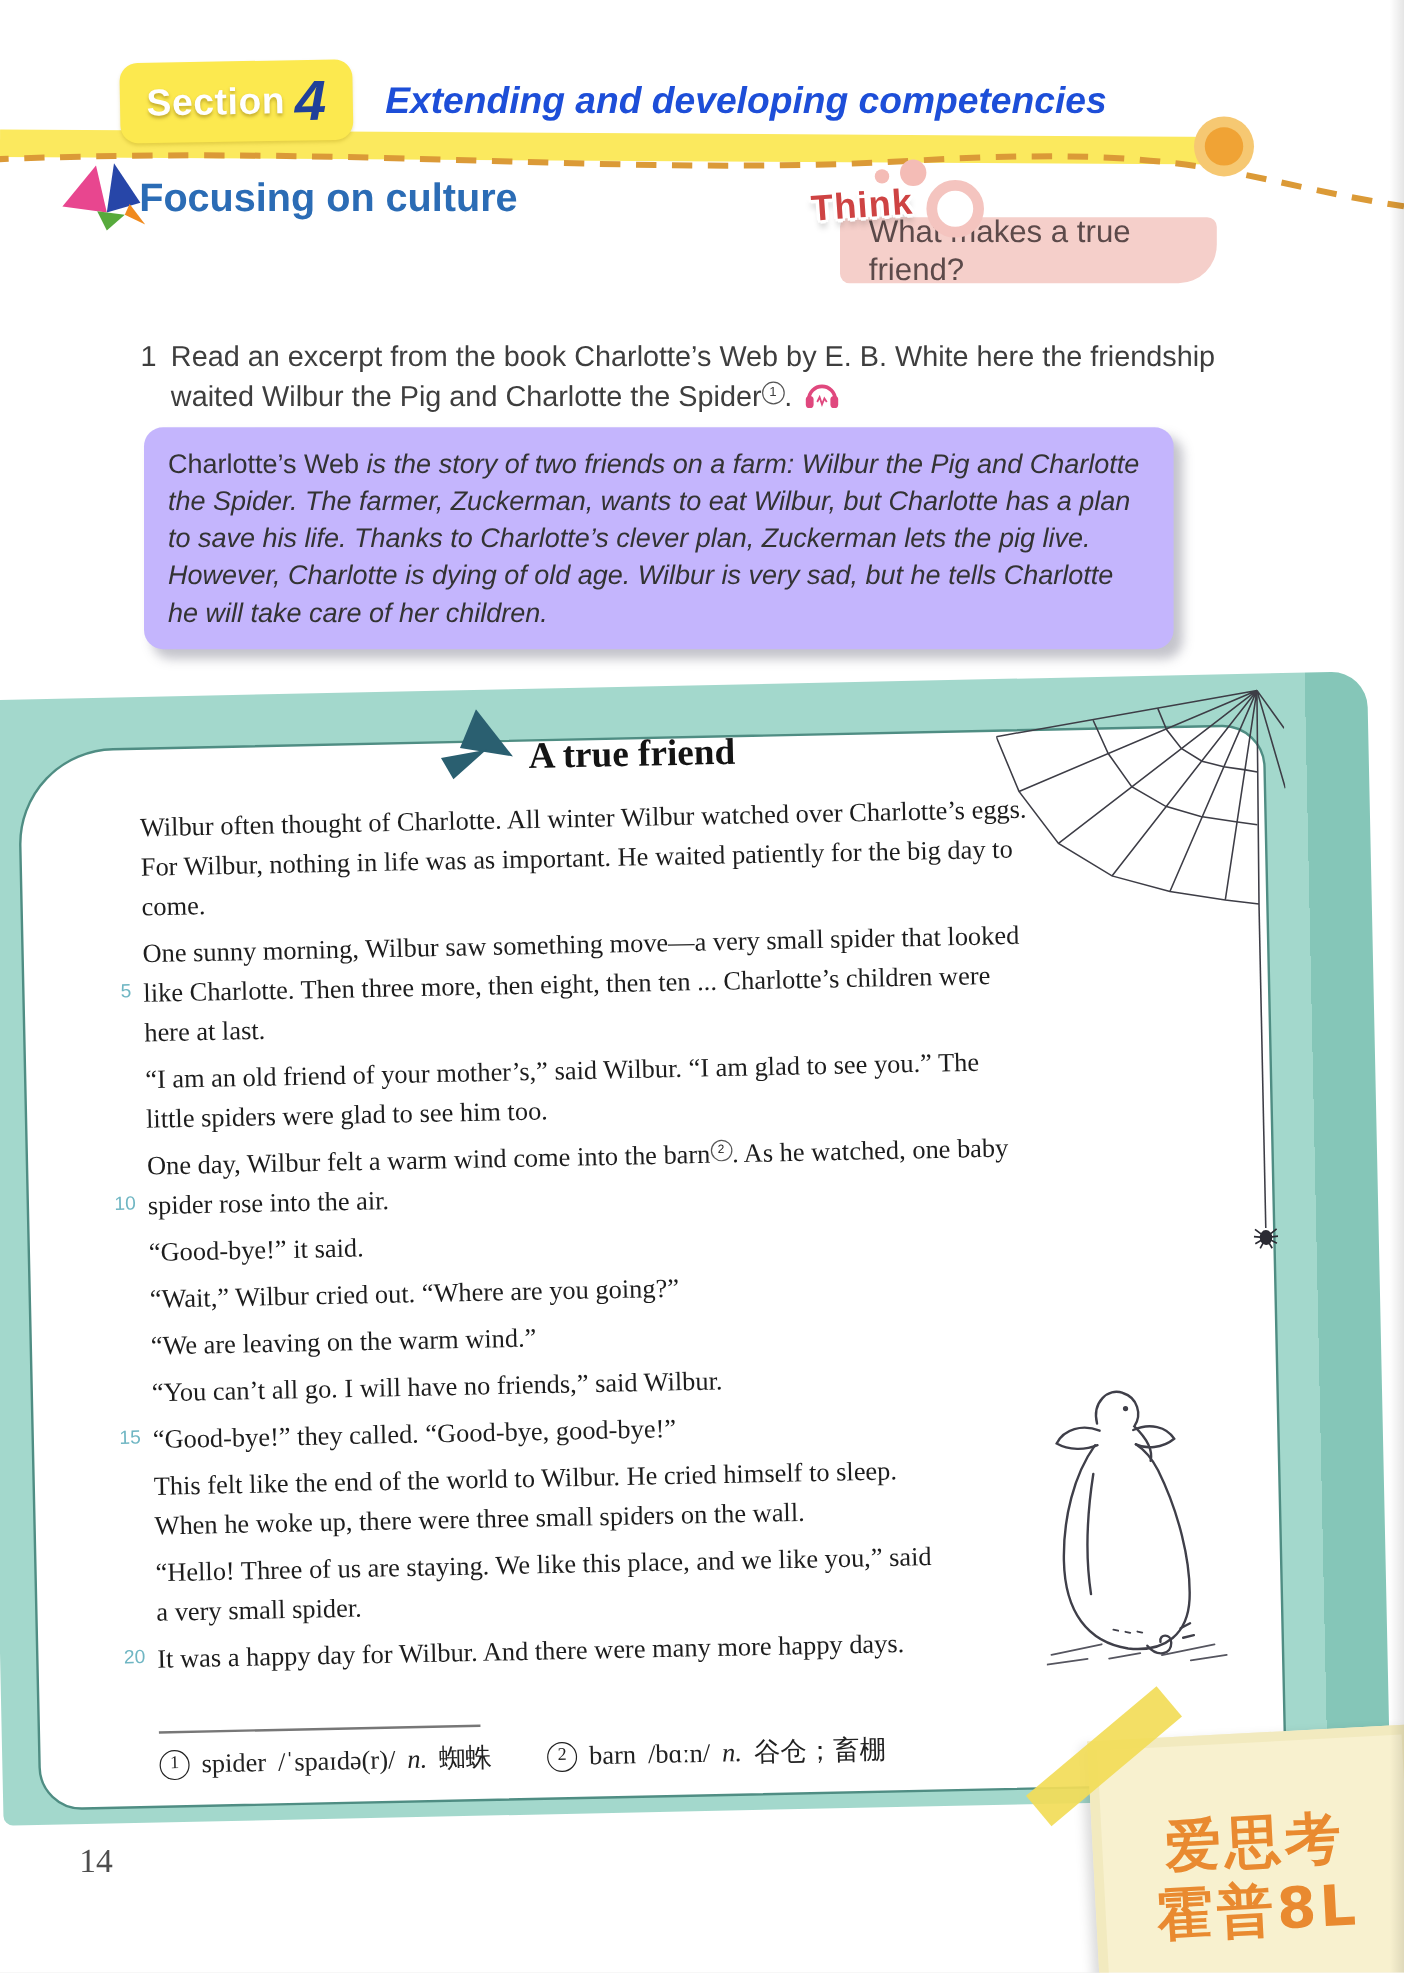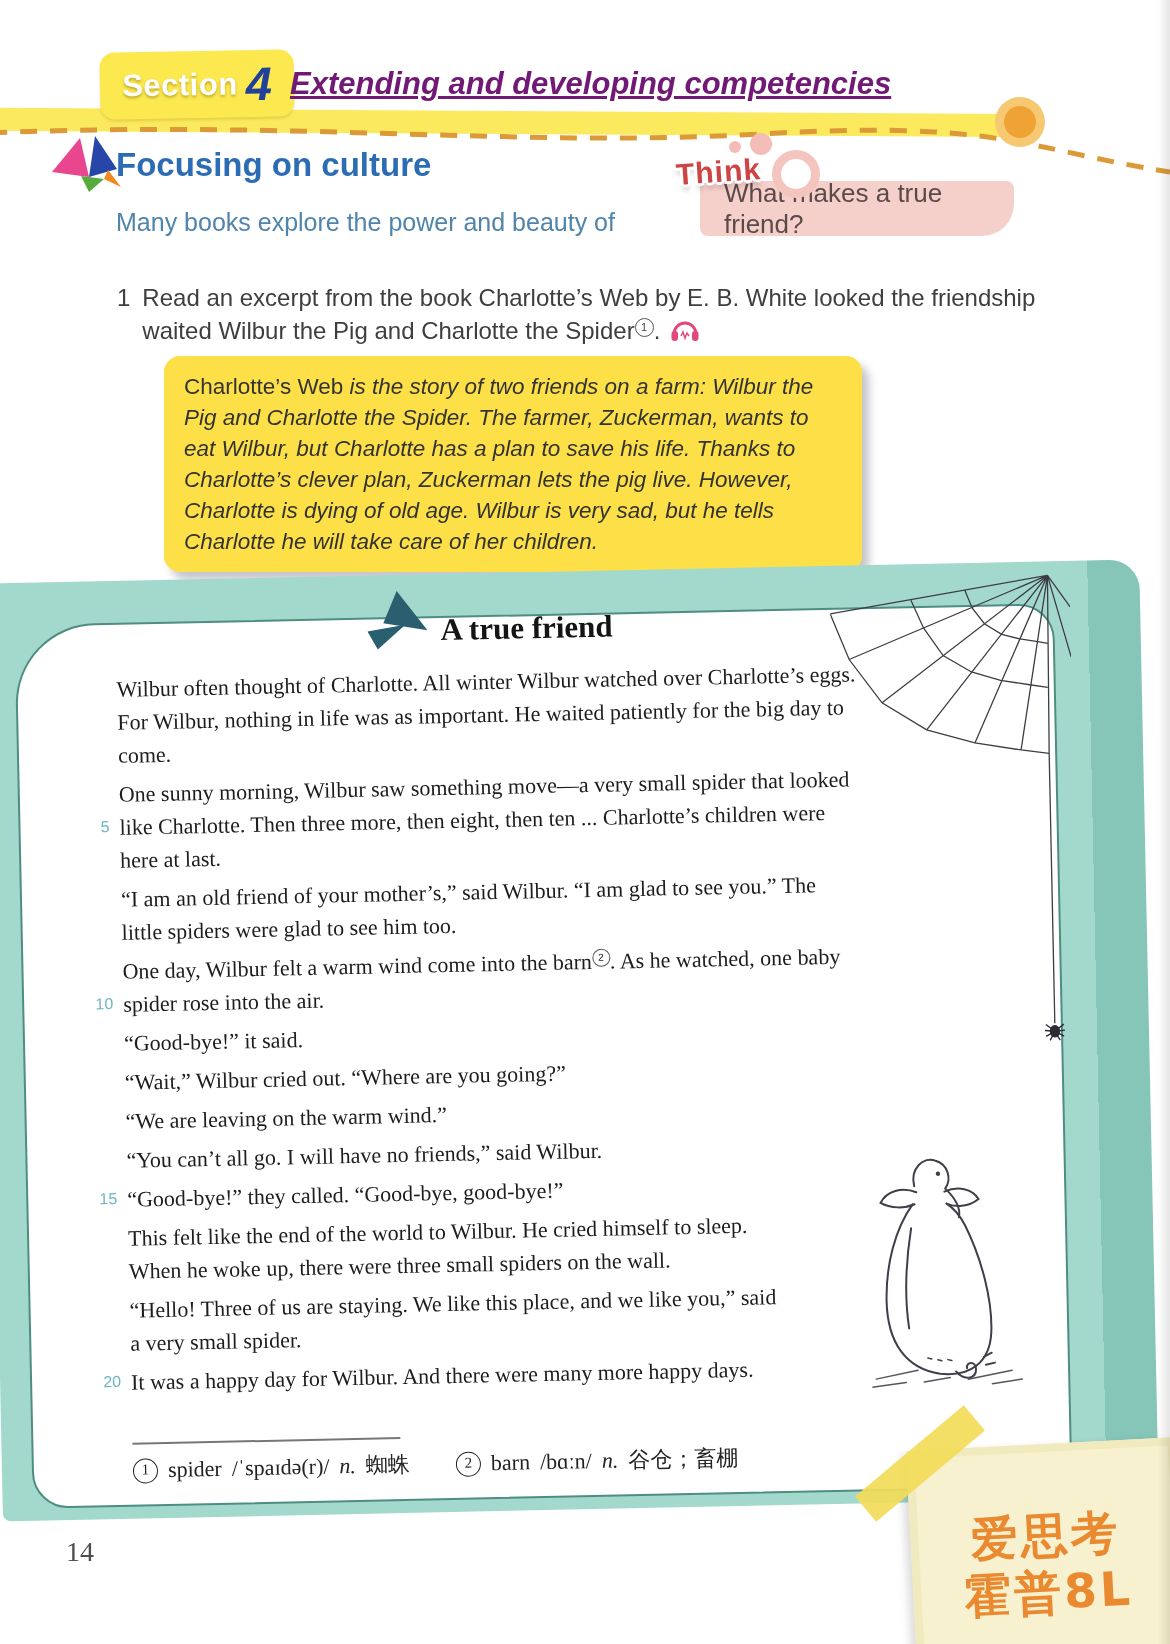--- a/index.html
+++ b/index.html
@@ -15,22 +15,22 @@
         background:#f6c872;z-index:2;}
   .band-circle::after{content:"";position:absolute;left:9px;top:9px;width:32px;height:32px;
         border-radius:50%;background:#f0a335;}
   .dashes{position:absolute;left:0;top:0;width:1170px;height:220px;z-index:2;pointer-events:none;}
   .badge{position:absolute;left:100px;top:51px;width:194px;height:67px;background:#fce94f;
         border-radius:15px;transform:rotate(-1deg);display:flex;align-items:center;
         justify-content:center;gap:8px;z-index:3;box-shadow:0 2px 3px rgba(160,130,0,.25);}
   .badge .sec{font-size:31px;font-weight:800;color:#ffffff;letter-spacing:.5px;
         text-shadow:0 2px 3px rgba(120,90,0,.45);}
   .badge .num{font-size:47px;font-weight:800;font-style:italic;color:#20409a;line-height:1;}
-  .h-title{position:absolute;left:290px;top:66px;font-size:31px;font-weight:800;font-style:italic;
-        color:#701a75;z-index:3;white-space:nowrap;text-decoration:underline;}
+  .h-title{position:absolute;left:321px;top:66px;font-size:31px;font-weight:800;font-style:italic;
+        color:#1d4ed8;z-index:3;white-space:nowrap;}
 
   .crane{position:absolute;left:50px;top:134px;z-index:3;}
   .culture-h{position:absolute;left:116px;top:146px;font-size:33px;font-weight:800;color:#2b6cb5;z-index:3;}
 
   .think-label{position:absolute;left:676px;top:155px;font-size:30px;font-weight:800;color:#ce4343;
         transform:rotate(-4deg);z-index:5;letter-spacing:1px;
         text-shadow:-3px 0 0 #fff,3px 0 0 #fff,0 -3px 0 #fff,0 3px 0 #fff,
                     -2px -2px 0 #fff,2px 2px 0 #fff,-2px 2px 0 #fff,2px -2px 0 #fff,
                     0 6px 5px rgba(0,0,0,.25);}
   .tdot1{position:absolute;left:729px;top:141px;width:12px;height:12px;border-radius:50%;background:#f4bcb6;z-index:4;}
@@ -47,23 +47,23 @@
   .act{position:absolute;left:117px;top:281px;font-size:24px;color:#3e3e3e;line-height:33px;
         display:flex;gap:12px;z-index:2;}
   .act .anum{font-weight:400;}
   .act .it{}
   .act div{white-space:nowrap;}
   .supc{display:inline-block;width:17px;height:17px;border:1px solid #555;border-radius:50%;
         font-size:11px;line-height:16px;text-align:center;vertical-align:8px;font-style:normal;
         font-family:"Liberation Sans",sans-serif;}
   .audio{vertical-align:-4px;margin-left:10px;}
 
-  .sumbox{position:absolute;left:120px;top:356px;width:698px;background:#fde047;border-radius:16px;
+  .sumbox{position:absolute;left:120px;top:356px;width:858px;background:#c4b5fd;border-radius:16px;
         box-shadow:7px 8px 9px rgba(125,125,140,.45);padding:15px 20px;font-size:22.5px;
-        line-height:31px;color:#333;font-style:italic;box-sizing:border-box;z-index:2;margin-left:44px;}
+        line-height:31px;color:#333;font-style:italic;box-sizing:border-box;z-index:2;}
   .sumbox .book{font-style:normal;}
 
   
   .card{position:absolute;left:-16px;top:583px;width:1156px;height:938px;
         background:linear-gradient(90deg,#a3d8cc 0,#a3d8cc 1104px,#85c6b8 1104px);
         border-radius:8px 30px 30px 8px;transform:rotate(-1.2deg);transform-origin:30px 30px;z-index:3;}
   .sheet{position:absolute;left:30px;top:42px;width:1040px;height:884px;background:#ffffff;
         border:2px solid #4f8d83;border-radius:80px 36px 36px 36px;box-sizing:border-box;}
   .rtitle{position:absolute;left:456px;top:38px;font-family:"Liberation Serif",serif;
         font-size:31px;font-weight:700;color:#141414;}
@@ -127,28 +127,27 @@
 
   <div class="tdot1"></div>
   <div class="tdot2"></div>
   <div class="tring"></div>
   <div class="think-box">
     <span>What makes a true friend?</span>
   </div>
   <div class="think-label">Think</div>
 
   <div class="intro">
-    <div>Many books explore the power and beauty of</div>
   </div>
 
   <div class="act">
     <span class="anum">1</span>
     <div>
       <div>
-        <span class="it">Read an excerpt from the book </span><span>Charlotte’s Web</span><span class="it"> by E. B. White looked the friendship</span>
+        <span class="it">Read an excerpt from the book </span><span>Charlotte’s Web</span><span class="it"> by E. B. White here the friendship</span>
       </div>
       <div>
         <span class="it">waited Wilbur the Pig and Charlotte the Spider</span><span class="supc">1</span><span class="it">.</span><svg class="audio" width="30" height="27" viewBox="0 0 30 27">
           <path d="M4,18 a11,11 0 0 1 22,0" fill="none" stroke="#e0487e" stroke-width="3"></path>
           <rect x="1.5" y="15" width="6.5" height="10" rx="3" fill="#e0487e"></rect>
           <rect x="22" y="15" width="6.5" height="10" rx="3" fill="#e0487e"></rect>
           <path d="M11,20 l2,-4 2,6 2,-5 2,3" fill="none" stroke="#e0487e" stroke-width="1.5"></path>
         </svg>
       </div>
     </div>

